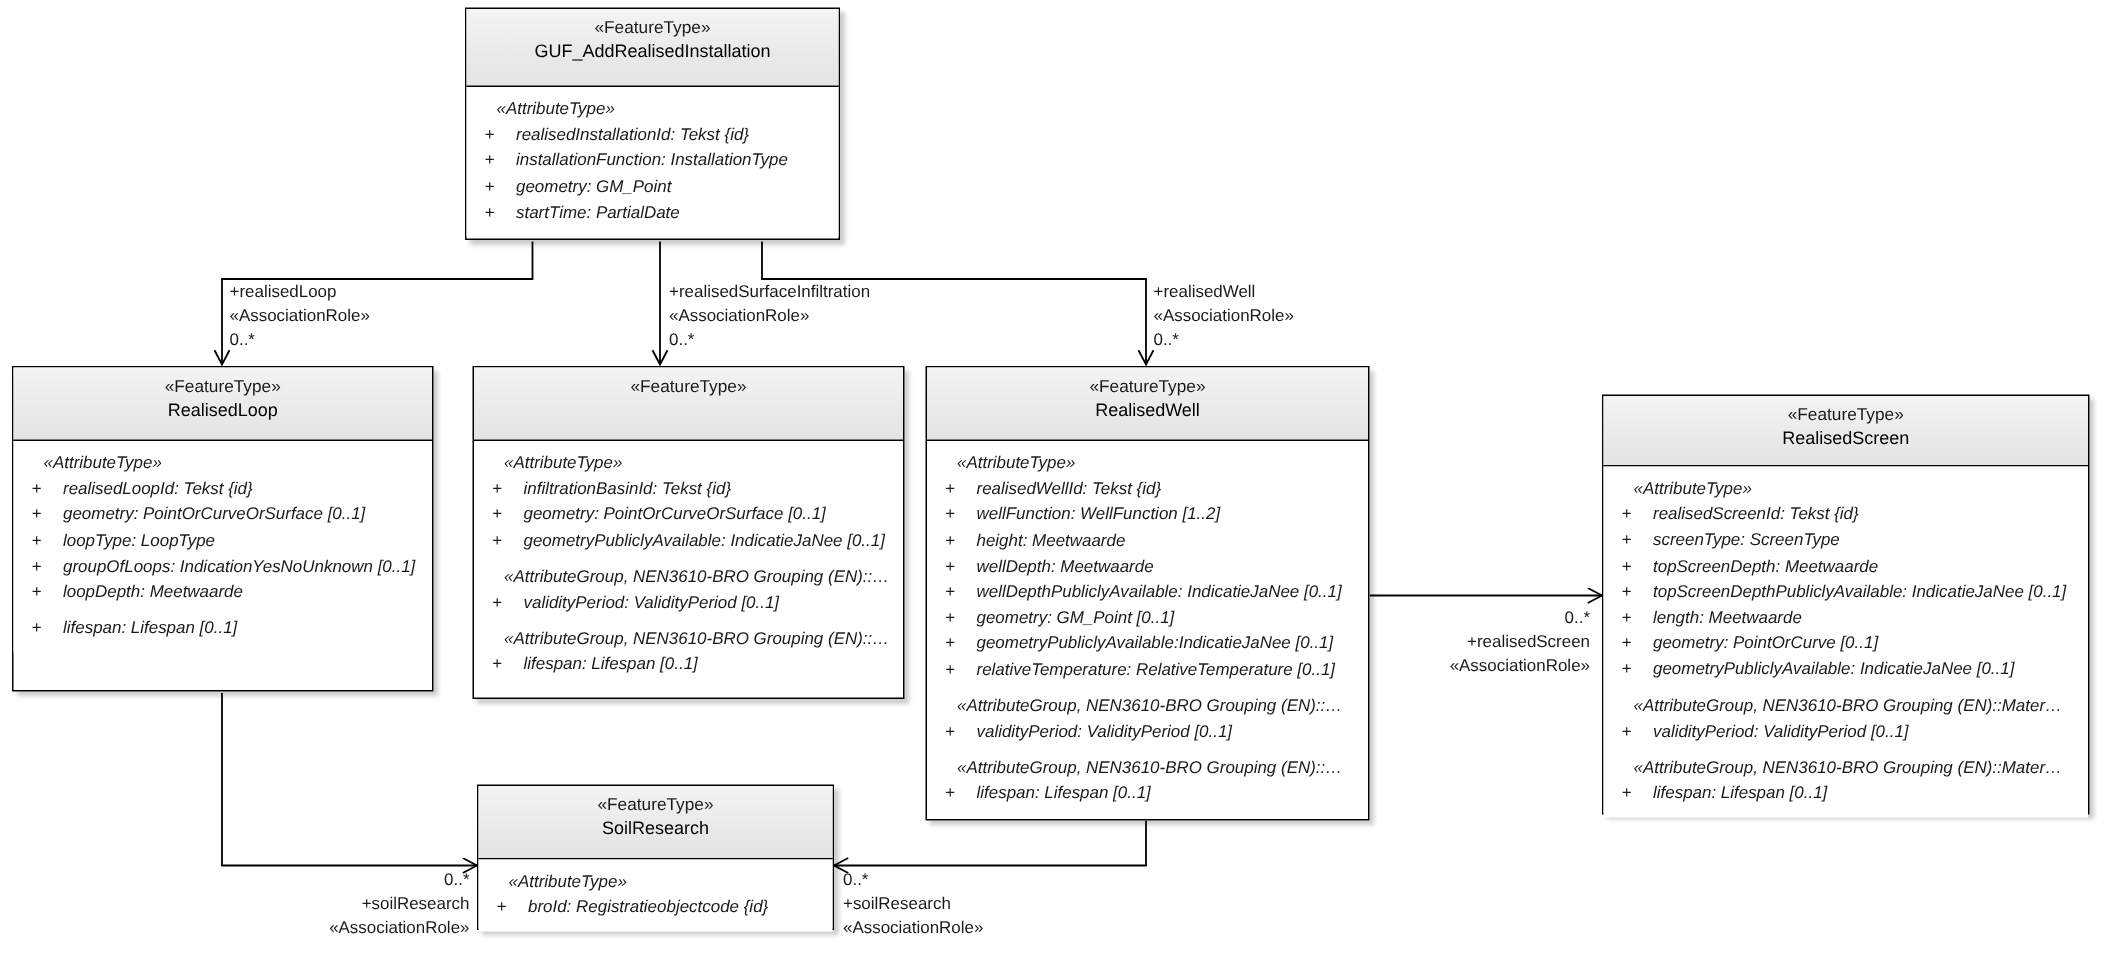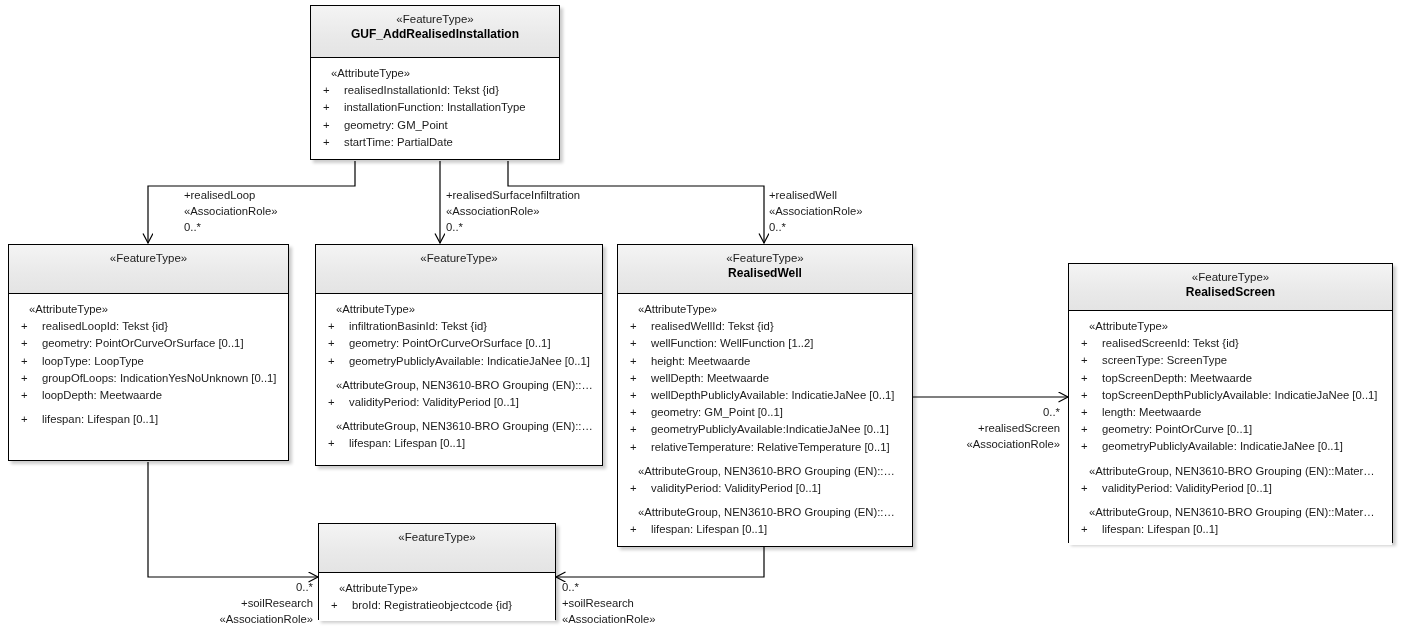--- a/index.html
+++ b/index.html
@@ -47,28 +47,29 @@
   }
   .stereotype {
     font-size: 11.5px;
     line-height: 14px;
     color: #1a1a1a;
     white-space: nowrap;
   }
   .classname {
     font-size: 12px;
     line-height: 16px;
-    font-weight: bold;
+    font-weight: normal;
     color: #000;
     white-space: nowrap;
   }
   .uml-body {
     box-sizing: border-box;
     background: #ffffff;
     padding: 7px 0 7px 0;
+    font-style: italic;
   }
   .grp-label {
     font-size: 11.3px;
     line-height: 17.2px;
     padding-left: 20px;
     white-space: nowrap;
     overflow: hidden;
     color: #1a1a1a;
   }
   .attr-row {
@@ -158,20 +159,21 @@
       <div class="attr-row">
         <span class="vis">+</span>
         <span>startTime: PartialDate</span>
       </div>
     </div>
   </div>
 
   <div class="uml-class" style="left:8px; top:244px; width:281px; height:217px;">
     <div class="uml-header" style="height:49px;">
       <div class="stereotype">«FeatureType»</div>
+      <div class="classname">RealisedLoop</div>
     </div>
     <div class="uml-body">
       <div class="grp-label">«AttributeType»</div>
       <div class="attr-row">
         <span class="vis">+</span>
         <span>realisedLoopId: Tekst {id}</span>
       </div>
       <div class="attr-row">
         <span class="vis">+</span>
         <span>geometry: PointOrCurveOrSurface [0..1]</span>
@@ -329,31 +331,32 @@
       <div class="attr-row">
         <span class="vis">+</span>
         <span>lifespan: Lifespan [0..1]</span>
       </div>
     </div>
   </div>
 
   <div class="uml-class" style="left:318px; top:523px; width:238px; height:97px;">
     <div class="uml-header" style="height:49px;">
       <div class="stereotype">«FeatureType»</div>
+      <div class="classname">SoilResearch</div>
     </div>
     <div class="uml-body">
       <div class="grp-label">«AttributeType»</div>
       <div class="attr-row">
         <span class="vis">+</span>
         <span>broId: Registratieobjectcode {id}</span>
       </div>
     </div>
   </div>
 
-  <div class="assoc-label" style="left:153px; top:187px;margin-left:31px;">
+  <div class="assoc-label" style="left:153px; top:187px;">
     <div>+realisedLoop</div>
     <div>«AssociationRole»</div>
     <div>0..*</div>
   </div>
 
   <div class="assoc-label" style="left:446px; top:187px;">
     <div>+realisedSurfaceInfiltration</div>
     <div>«AssociationRole»</div>
     <div>0..*</div>
   </div>

